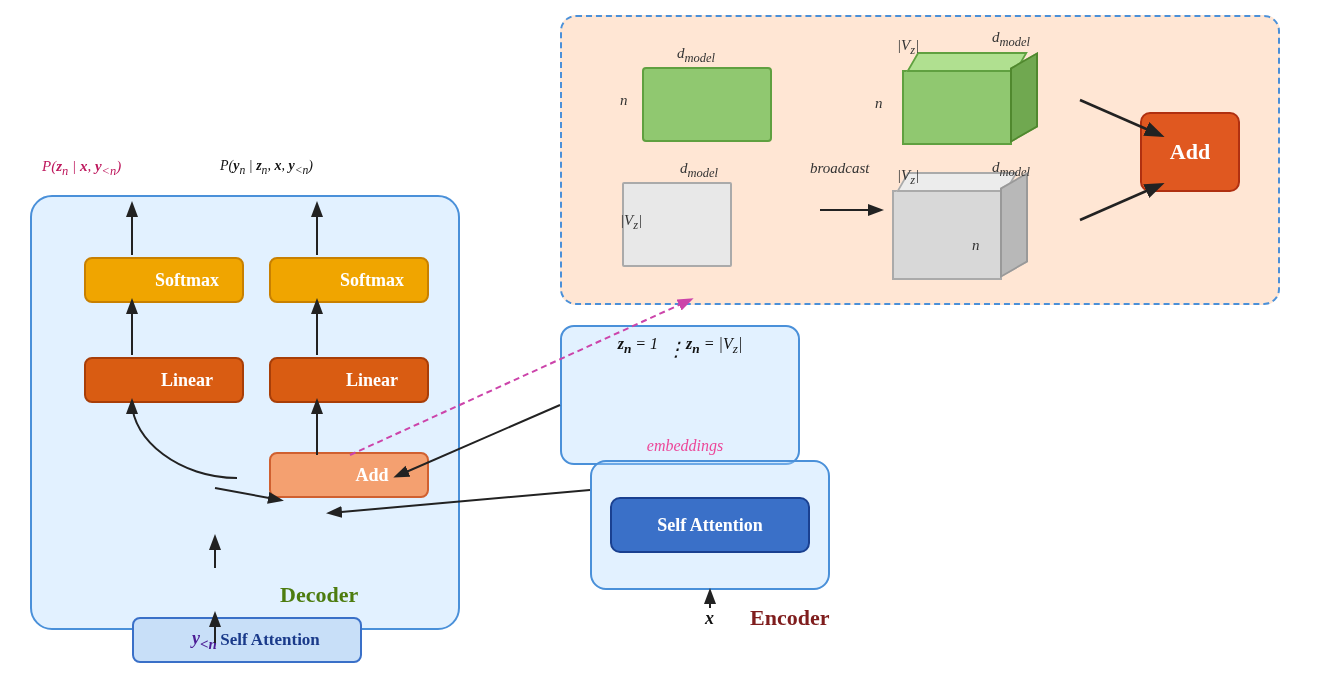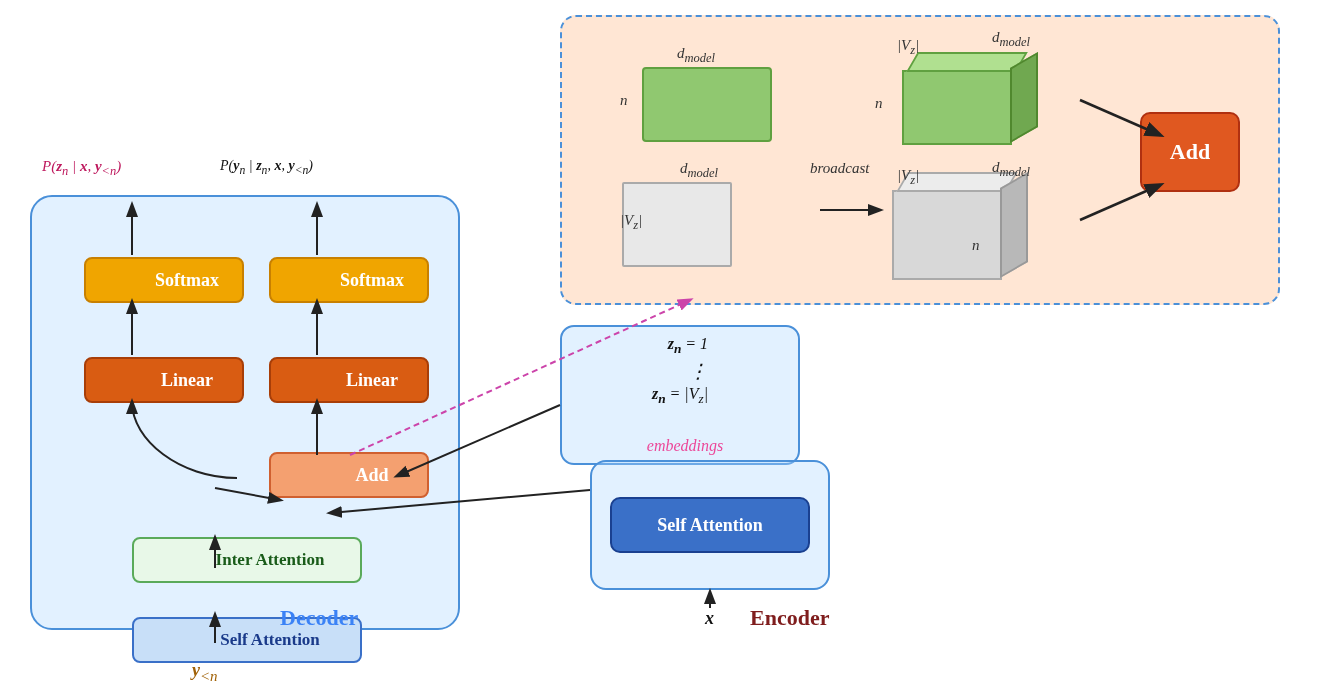--- a/index.html
+++ b/index.html
@@ -26,24 +26,24 @@
       width: 430px;
       height: 435px;
       background: rgba(173, 216, 255, 0.35);
       border: 2.5px solid #4a90d9;
       border-radius: 22px;
     }
 
     .decoder-label {
       position: absolute;
       left: 280px;
-      top: 605px;
+      top: 582px;
       font-size: 22px;
       font-weight: bold;
-      color: #3b82f6;
+      color: #4d7c0f;
     }
 
     
     .encoder-box {
       position: absolute;
       left: 590px;
       top: 460px;
       width: 240px;
       height: 130px;
       background: rgba(173, 216, 255, 0.35);
@@ -271,35 +271,32 @@
     </div>
 
     <div class="block linear-right">
       <span>Linear</span>
     </div>
 
     <div class="block add-block">
       <span>Add</span>
     </div>
 
-    <div class="block inter-attention-block">
-      <span>Inter Attention</span>
-    </div>
 
     <div class="block self-attention-block-decoder">
       <span>Self Attention</span>
     </div>
   </div>
 
   <div class="decoder-label">
     <span>Decoder</span>
   </div>
 
   <div class="embeddings-box">
-    <div style="display:flex; flex-direction:column; align-items:flex-end; flex:1;">
+    <div style="display:flex; align-items:flex-start; flex:1;">
       <span class="embed-math"><strong><em>z</em><sub>n</sub></strong> = 1</span>
       <span class="embed-math" style="font-size:20px; margin: 2px 0 2px 8px;">⋮</span>
       <span class="embed-math"><strong><em>z</em><sub>n</sub></strong> = |V<sub>z</sub>|</span>
     </div>
     <span class="embed-text" style="margin-left:10px;">
       <span>embeddings</span>
     </span>
   </div>
 
   <div class="encoder-box">
@@ -312,21 +309,21 @@
     <span>Encoder</span>
   </div>
 
   <div style="position:absolute; left:42px; top:158px; font-style:italic; font-size:15px; color:#be185d; white-space:nowrap;">
     <em>P</em>(<strong>z</strong><sub>n</sub> | <strong>x</strong>, <strong>y</strong><sub>&lt;n</sub>)
   </div>
   <div style="position:absolute; left:220px; top:158px; font-style:italic; font-size:14px; color:#111; white-space:nowrap;">
     <em>P</em>(<strong>y</strong><sub>n</sub> | <strong>z</strong><sub>n</sub>, <strong>x</strong>, <strong>y</strong><sub>&lt;n</sub>)
   </div>
 
-  <div style="position:absolute; left:192px; top:660px; font-style:italic; font-size:18px; color:#a16207;">
+  <div style="position:absolute; left:192px; top:628px; font-style:italic; font-size:18px; color:#4c1d95;font-weight:bold;">
     <strong><em>y</em></strong><sub>&lt;n</sub>
   </div>
 
   <div style="position:absolute; left:705px; top:608px; font-style:italic; font-size:18px; color:#111;">
     <strong><em>x</em></strong>
   </div>
 
   <svg class="arrows-svg">
     <defs>
       <marker id="arrow" markerWidth="8" markerHeight="8" refX="6" refY="3" orient="auto">

